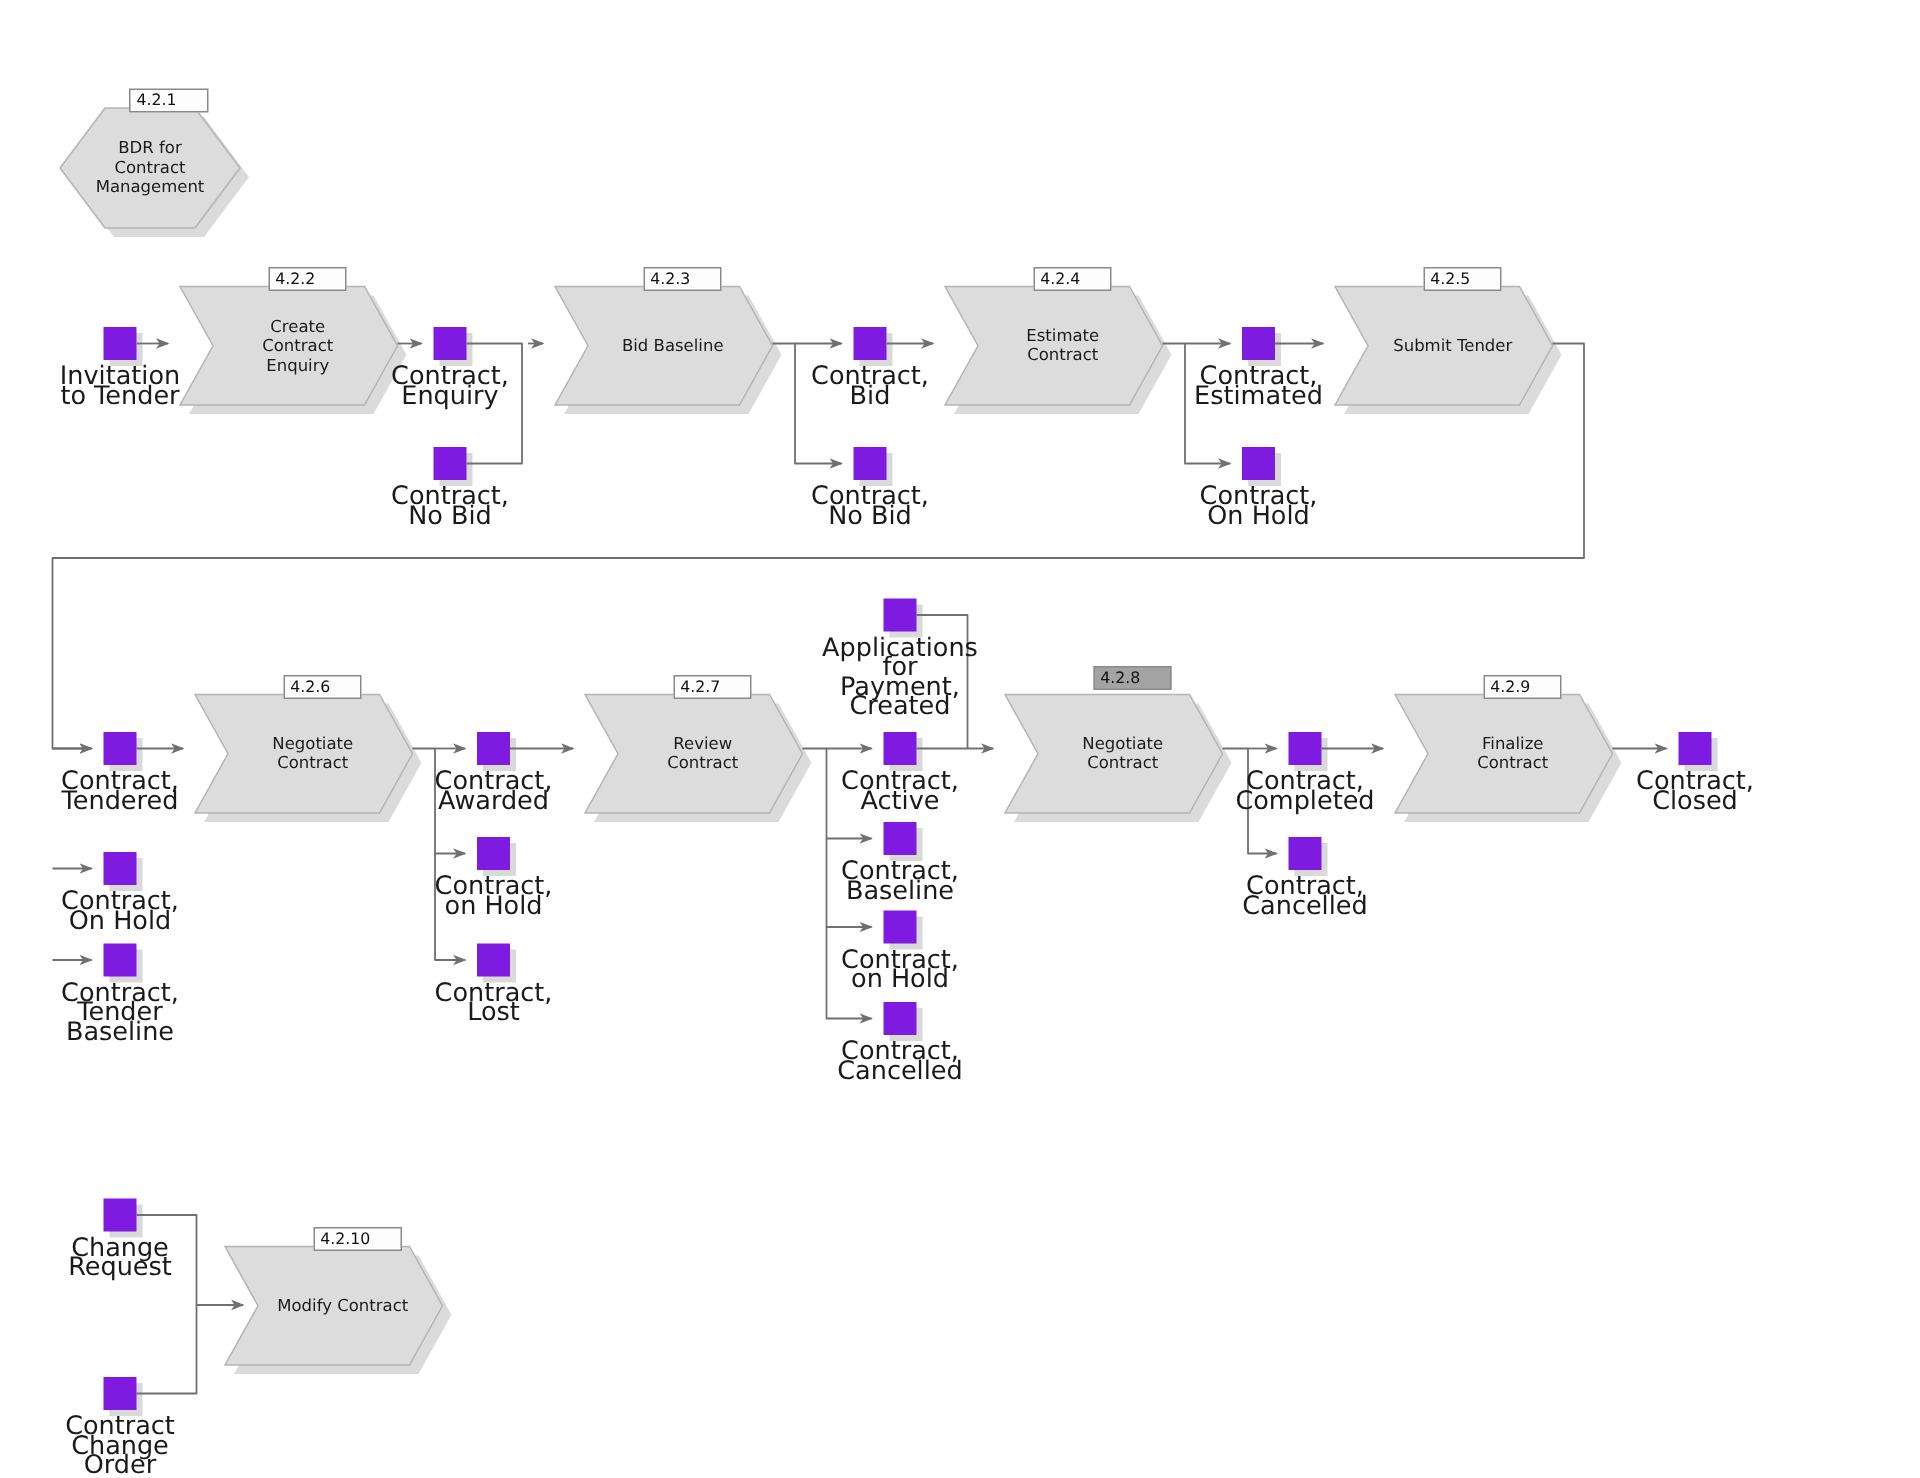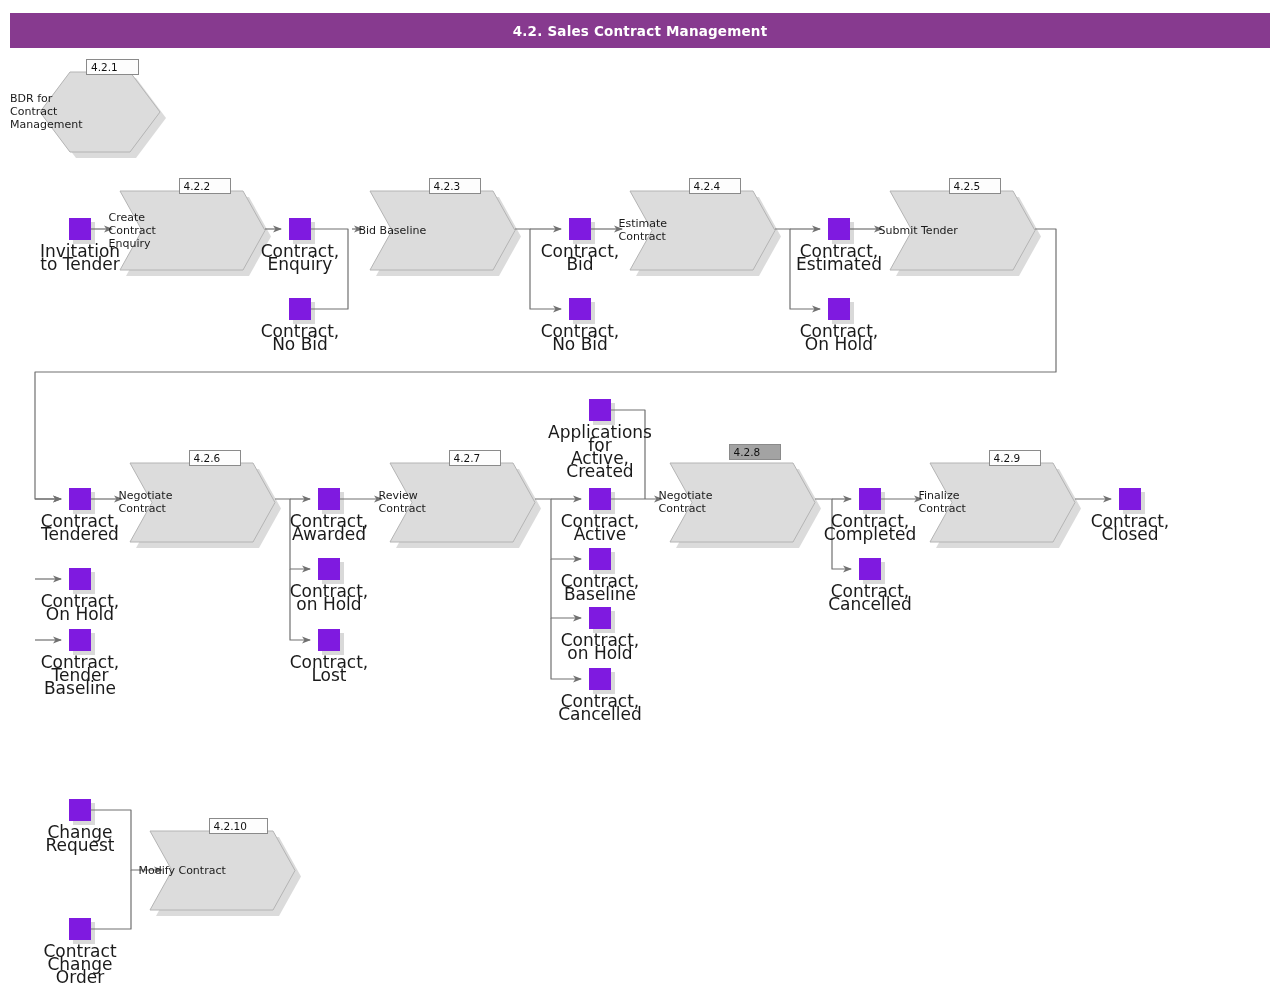--- a/index.html
+++ b/index.html
@@ -11,34 +11,31 @@
   .title-bar{position:absolute;left:10px;top:13px;width:1260px;height:35px;
              background:#873a8f;display:flex;align-items:center;justify-content:center;}
   .title-bar span{color:#ffffff;font-size:13.5px;font-weight:bold;letter-spacing:.2px;}
 
   
   #wires{position:absolute;left:0;top:0;width:1280px;height:985px;}
 
   
   .lbl{position:absolute;text-align:center;font-size:17px;color:#1a1a1a;
        line-height:13px;white-space:pre;pointer-events:none;}
-  .steplbl{position:absolute;text-align:left;font-size:11px;color:#1a1a1a;
+  .steplbl{position:absolute;text-align:center;font-size:11px;color:#1a1a1a;
            line-height:13px;white-space:pre;pointer-events:none;}
   .badge{position:absolute;background:#fdfdfd;border:1px solid #8a8a8a;
          font-size:10.5px;color:#111;padding:1px 20px 1px 4px;line-height:12px;
          white-space:nowrap;}
 </style>
 </head>
 <body>
 
 <div id="stage">
 
-  <div class="title-bar">
-    <span>4.2. Sales Contract Management</span>
-  </div>
 
   <svg id="wires" viewBox="0 0 1280 985" xmlns="http://www.w3.org/2000/svg">
     <defs>
       <marker id="ah" markerWidth="9" markerHeight="9" refX="8" refY="4.5" orient="auto" markerUnits="userSpaceOnUse">
         <path d="M0,1 L9,4.5 L0,8 L2.4,4.5 Z" fill="#707070"></path>
       </marker>
     </defs>
     <g id="shape-layer">
         <polygon points="76,78 136,78 166,118 136,158 76,158 46,118" fill="#cfcfcf" opacity="0.75"></polygon>
         <polygon points="70,72 130,72 160,112 130,152 70,152 40,112" fill="#dcdcdc" stroke="#b4b4b4" stroke-width="1"></polygon>
@@ -196,21 +193,21 @@
 Tender
 Baseline</div>
       <div class="lbl" style="left: 259px; top: 515px; width: 140px;">Contract,
 Awarded</div>
       <div class="lbl" style="left: 259px; top: 585px; width: 140px;">Contract,
 on Hold</div>
       <div class="lbl" style="left: 259px; top: 656px; width: 140px;">Contract,
 Lost</div>
       <div class="lbl" style="left: 530px; top: 426px; width: 140px;">Applications
 for
-Active,
+Payment,
 Created</div>
       <div class="lbl" style="left: 530px; top: 515px; width: 140px;">Contract,
 Active</div>
       <div class="lbl" style="left: 530px; top: 575px; width: 140px;">Contract,
 Baseline</div>
       <div class="lbl" style="left: 530px; top: 634px; width: 140px;">Contract,
 on Hold</div>
       <div class="lbl" style="left: 530px; top: 695px; width: 140px;">Contract,
 Cancelled</div>
       <div class="lbl" style="left: 800px; top: 515px; width: 140px;">Contract,

